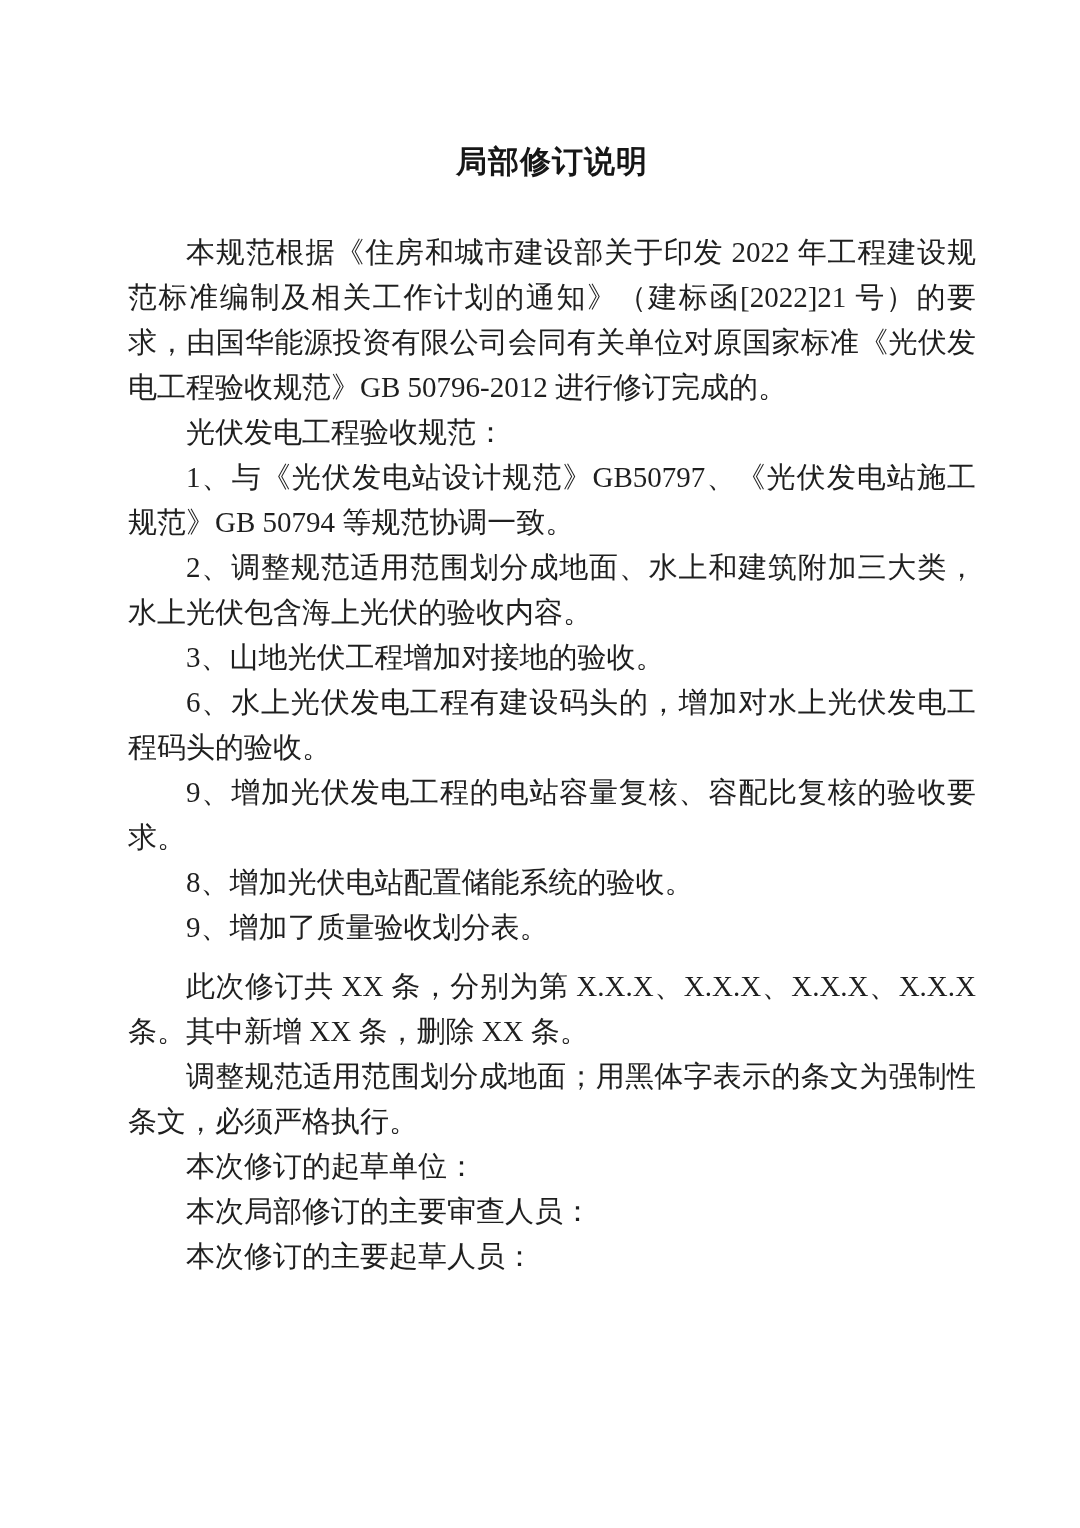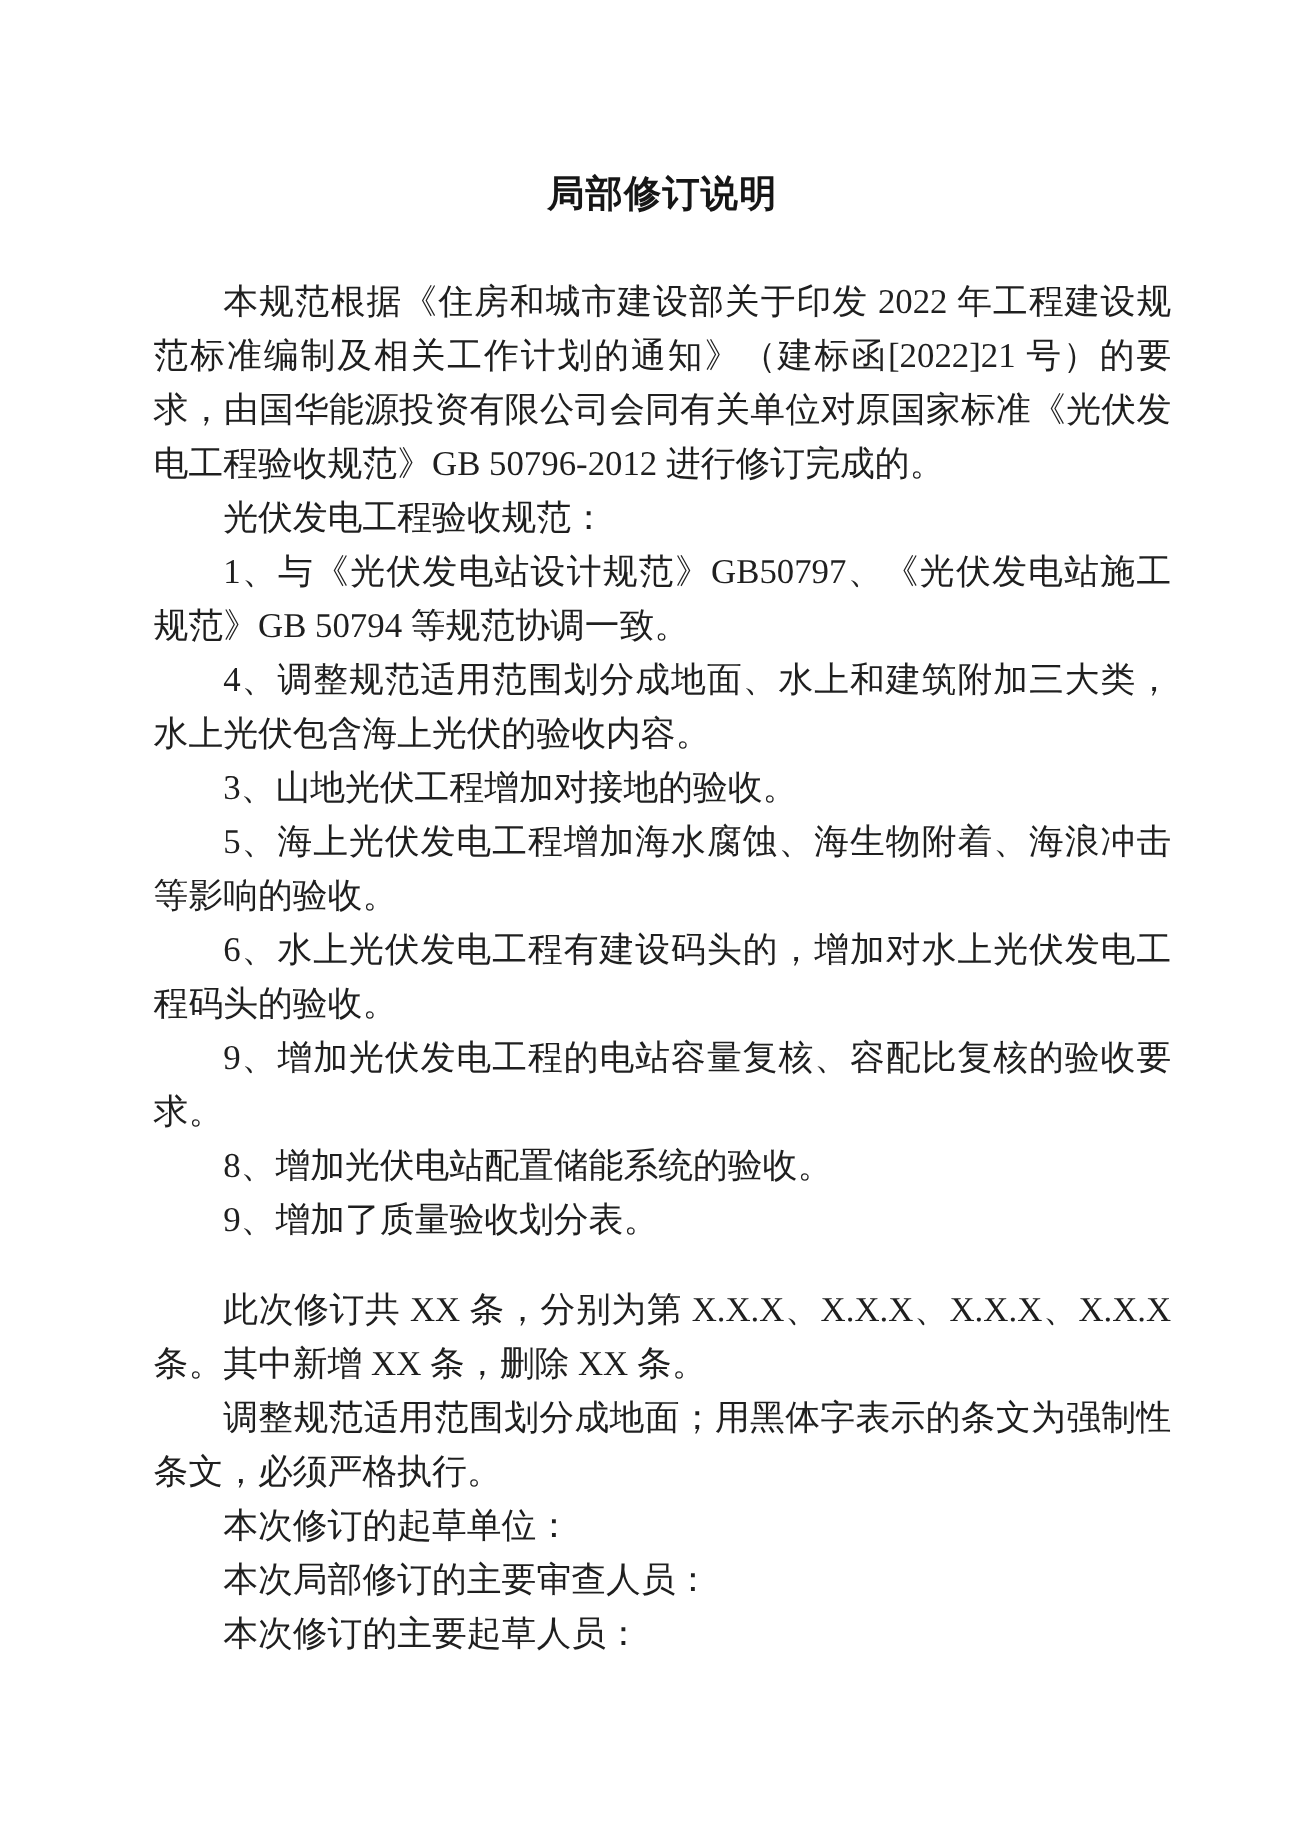--- a/index.html
+++ b/index.html
@@ -36,36 +36,35 @@
   }
   .doc p {
     margin: 0;
     font-size: 29px;
     line-height: 45px;
     text-align: justify;
     text-indent: 2em;
     word-break: break-all;
   }
   .doc p.gap-above {
-    margin-top: 30px;
+    margin-top: 14px;
   }
 </style>
 </head>
 <body>
 
 <div class="page">
   <div class="doc">
     <h1 class="doc-title">局部修订说明</h1>
 
     <p>本规范根据《住房和城市建设部关于印发 2022 年工程建设规范标准编制及相关工作计划的通知》（建标函[2022]21 号）的要求，由国华能源投资有限公司会同有关单位对原国家标准《光伏发电工程验收规范》GB 50796-2012 进行修订完成的。</p>
     <p>光伏发电工程验收规范：</p>
     <p>1、与《光伏发电站设计规范》GB50797、《光伏发电站施工规范》GB 50794 等规范协调一致。</p>
-    <p>4、调整规范适用范围划分成地面、水上和建筑附加三大类，水上光伏包含海上光伏的验收内容。</p>
+    <p>2、调整规范适用范围划分成地面、水上和建筑附加三大类，水上光伏包含海上光伏的验收内容。</p>
     <p>3、山地光伏工程增加对接地的验收。</p>
-    <p>5、海上光伏发电工程增加海水腐蚀、海生物附着、海浪冲击等影响的验收。</p>
     <p>6、水上光伏发电工程有建设码头的，增加对水上光伏发电工程码头的验收。</p>
     <p>9、增加光伏发电工程的电站容量复核、容配比复核的验收要求。</p>
     <p>8、增加光伏电站配置储能系统的验收。</p>
     <p>9、增加了质量验收划分表。</p>
     <p class="gap-above">此次修订共 XX 条，分别为第 X.X.X、X.X.X、X.X.X、X.X.X 条。其中新增 XX 条，删除 XX 条。</p>
     <p>调整规范适用范围划分成地面；用黑体字表示的条文为强制性条文，必须严格执行。</p>
     <p>本次修订的起草单位：</p>
     <p>本次局部修订的主要审查人员：</p>
     <p>本次修订的主要起草人员：</p>
   </div>

